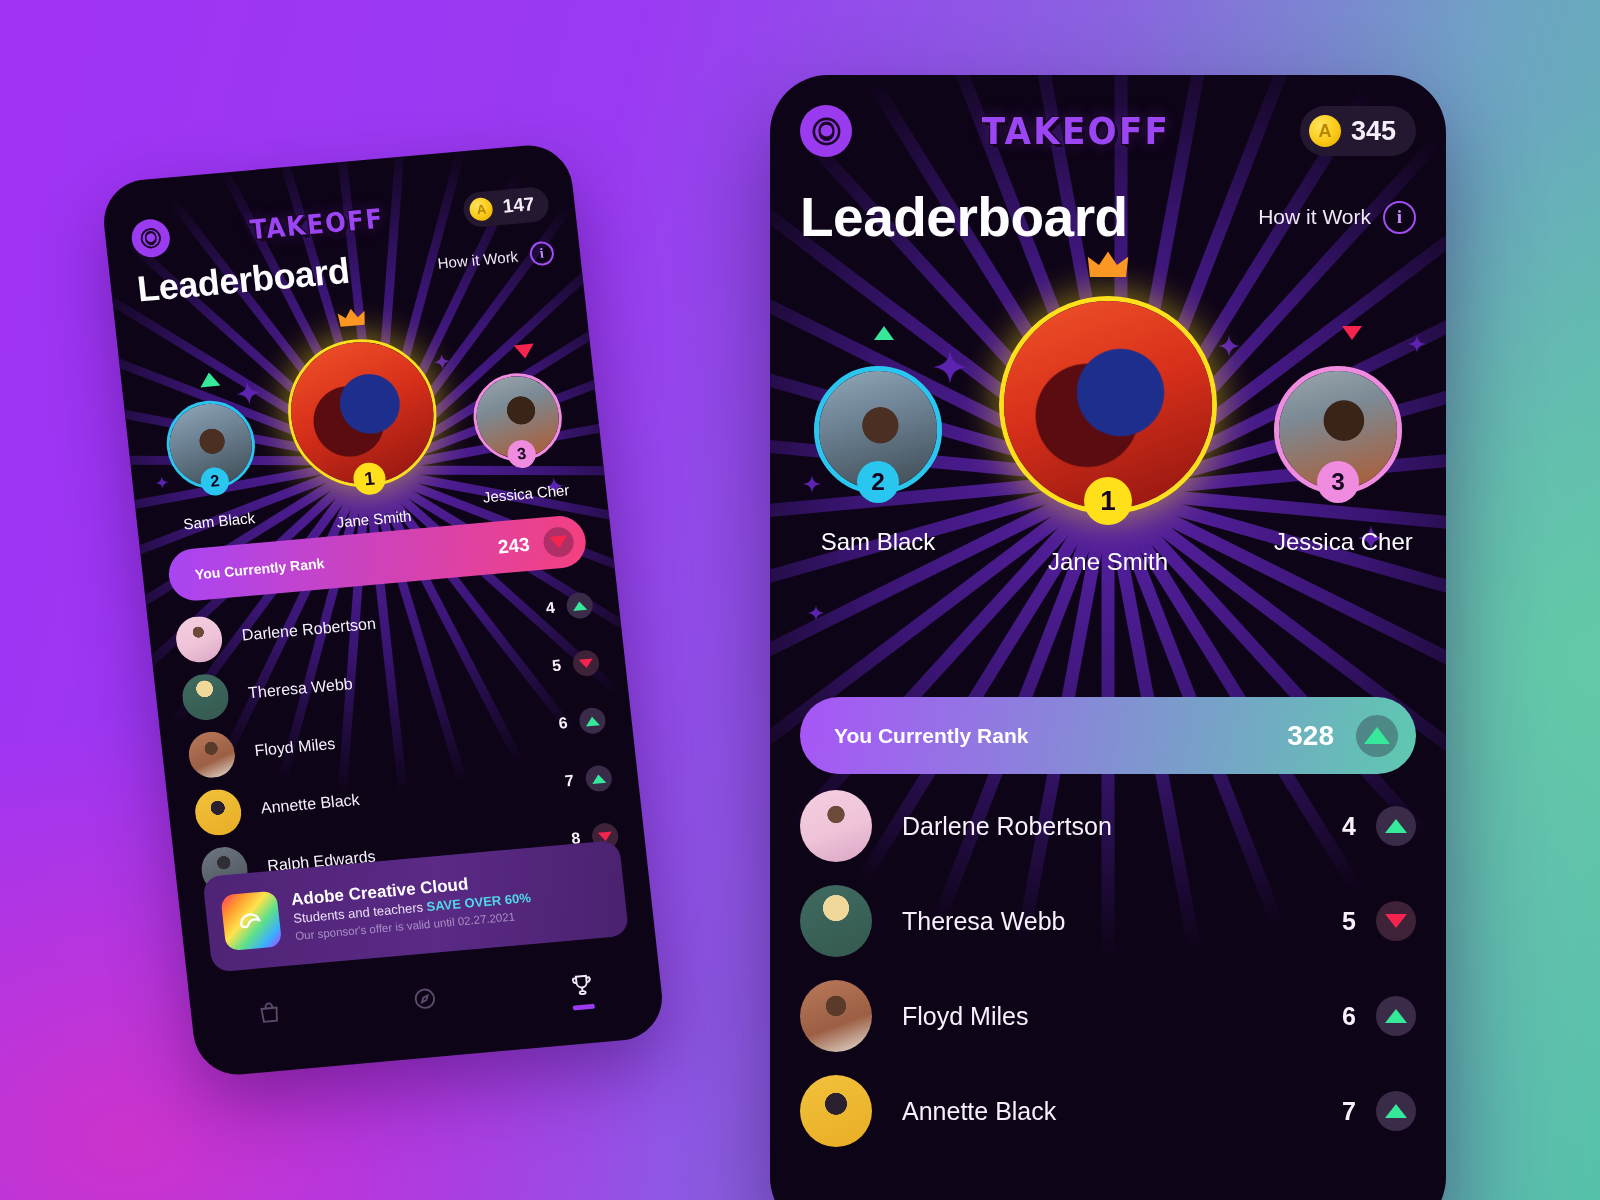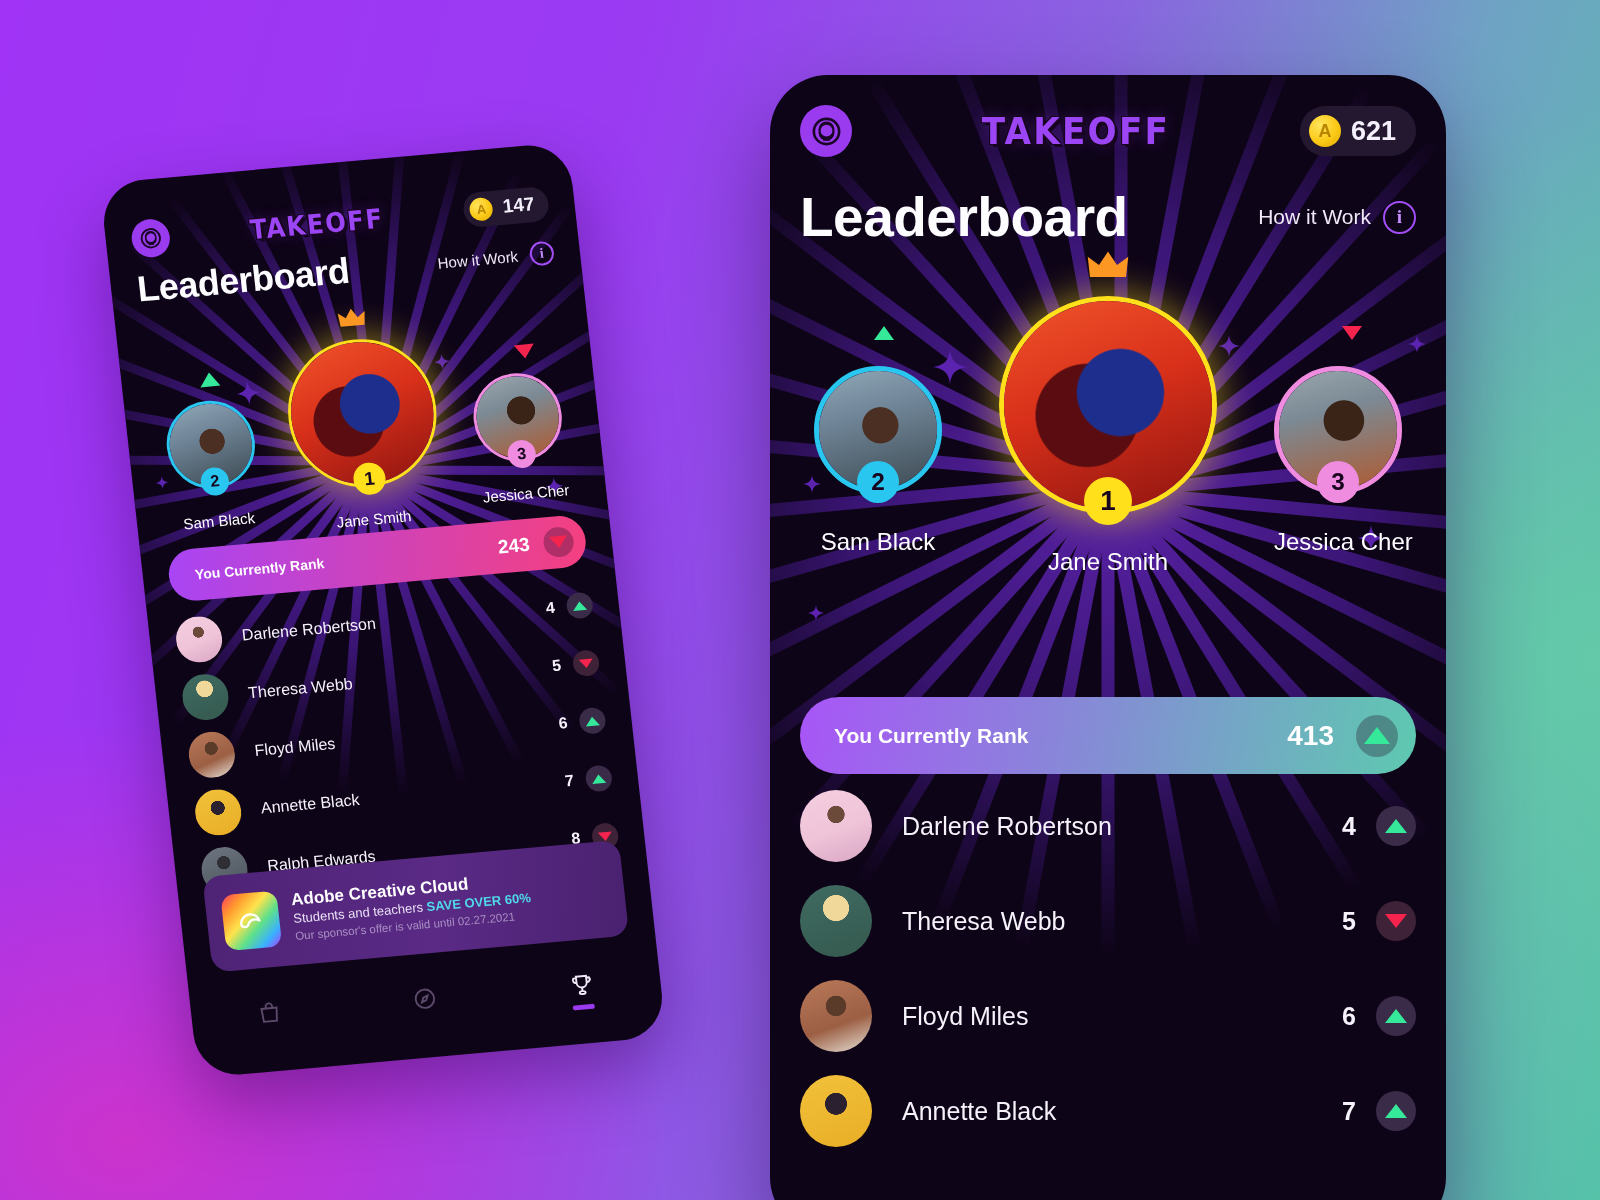--- a/index.html
+++ b/index.html
@@ -469,21 +469,21 @@
         <svg width="33" height="33" viewBox="0 0 24 24" fill="none" stroke="#1a0626" stroke-width="1.9">
           <circle cx="12" cy="12" r="9.2" fill="none"></circle>
           <path d="M6.2 10.5a5.8 5.8 0 0 1 11.6 0v2.3a5.8 5.8 0 0 1-11.6 0z" fill="#1a0626" stroke="none"></path>
           <circle cx="12" cy="11.4" r="4.3" fill="#9b3bf0" stroke="none"></circle>
           <path d="M9.5 16.6h5v2.2h-5z" fill="#1a0626" stroke="none"></path>
         </svg>
       </div>
       <div class="logo" style="font-size:38px;">TAKEOFF</div>
       <div class="coins" style="padding:9px 20px 9px 9px;">
         <div class="coin" style="width:32px;height:32px;font-size:18px;">A</div>
-        <div class="coin-amt" style="font-size:27px;">621</div>
+        <div class="coin-amt" style="font-size:27px;">345</div>
       </div>
     </div>
 
     <div class="titlerow" style="left:30px; right:30px; top:110px;">
       <div class="lb-title" style="font-size:55px;">Leaderboard</div>
       <div class="howit">
         <span class="howit-label" style="font-size:21px;">How it Work</span>
         <span class="info-circle" style="width:33px;height:33px;font-size:19px;">i</span>
       </div>
     </div>
@@ -514,21 +514,21 @@
           <div class="rank-badge" style="bottom:-14.280000000000001px;width:42px;height:42px;background:#f08ce0;font-size:24.36px;">3</div>
         </div>
         <div class="pod-name" style="margin-top:34px;font-size:24px;">Jessica Cher</div>
       </div>
         <div class="tri down" style="left:572px;top:56px;"></div>
       </div>
 
     <div class="rank-banner" id="rb-right" style="left: 30px; right: 30px; top: 622px; height: 77px; padding: 0px 18px 0px 34px; background: linear-gradient(100deg, rgb(168, 85, 247) 0%, rgb(94, 201, 176) 100%);">
       <span class="rb-label" style="font-size:21px;">You Currently Rank</span>
       <span class="rb-right" style="gap:22px;">
-        <span class="rb-num" style="font-size:28px;">413</span>
+        <span class="rb-num" style="font-size:28px;">328</span>
         <span class="rb-dot" id="rbdot-right" style="width:42px;height:42px;background:rgba(30,5,30,.30);">
             <span style="display:block;width:0;height:0;border-left:13px solid transparent;border-right:13px solid transparent;border-bottom:17.55px solid #35e89a;"></span>
           </span>
       </span>
     </div>
 
     <div class="list" id="list-right" style="left:30px;right:30px;top:715px;">
         <div class="row" style="top:0px;height:72px;">
         <div class="row-av" style="width:72px;height:72px;background-image:radial-gradient(circle at 50% 34%, #6b4a3a 0 14%, rgba(0,0,0,0) 15%), linear-gradient(160deg,#f5cfe0 0%,#efc3d8 55%,#d9a6c4 100%);"></div>
         <div class="row-name" style="margin-left:30px;font-size:25px;">Darlene Robertson</div>

